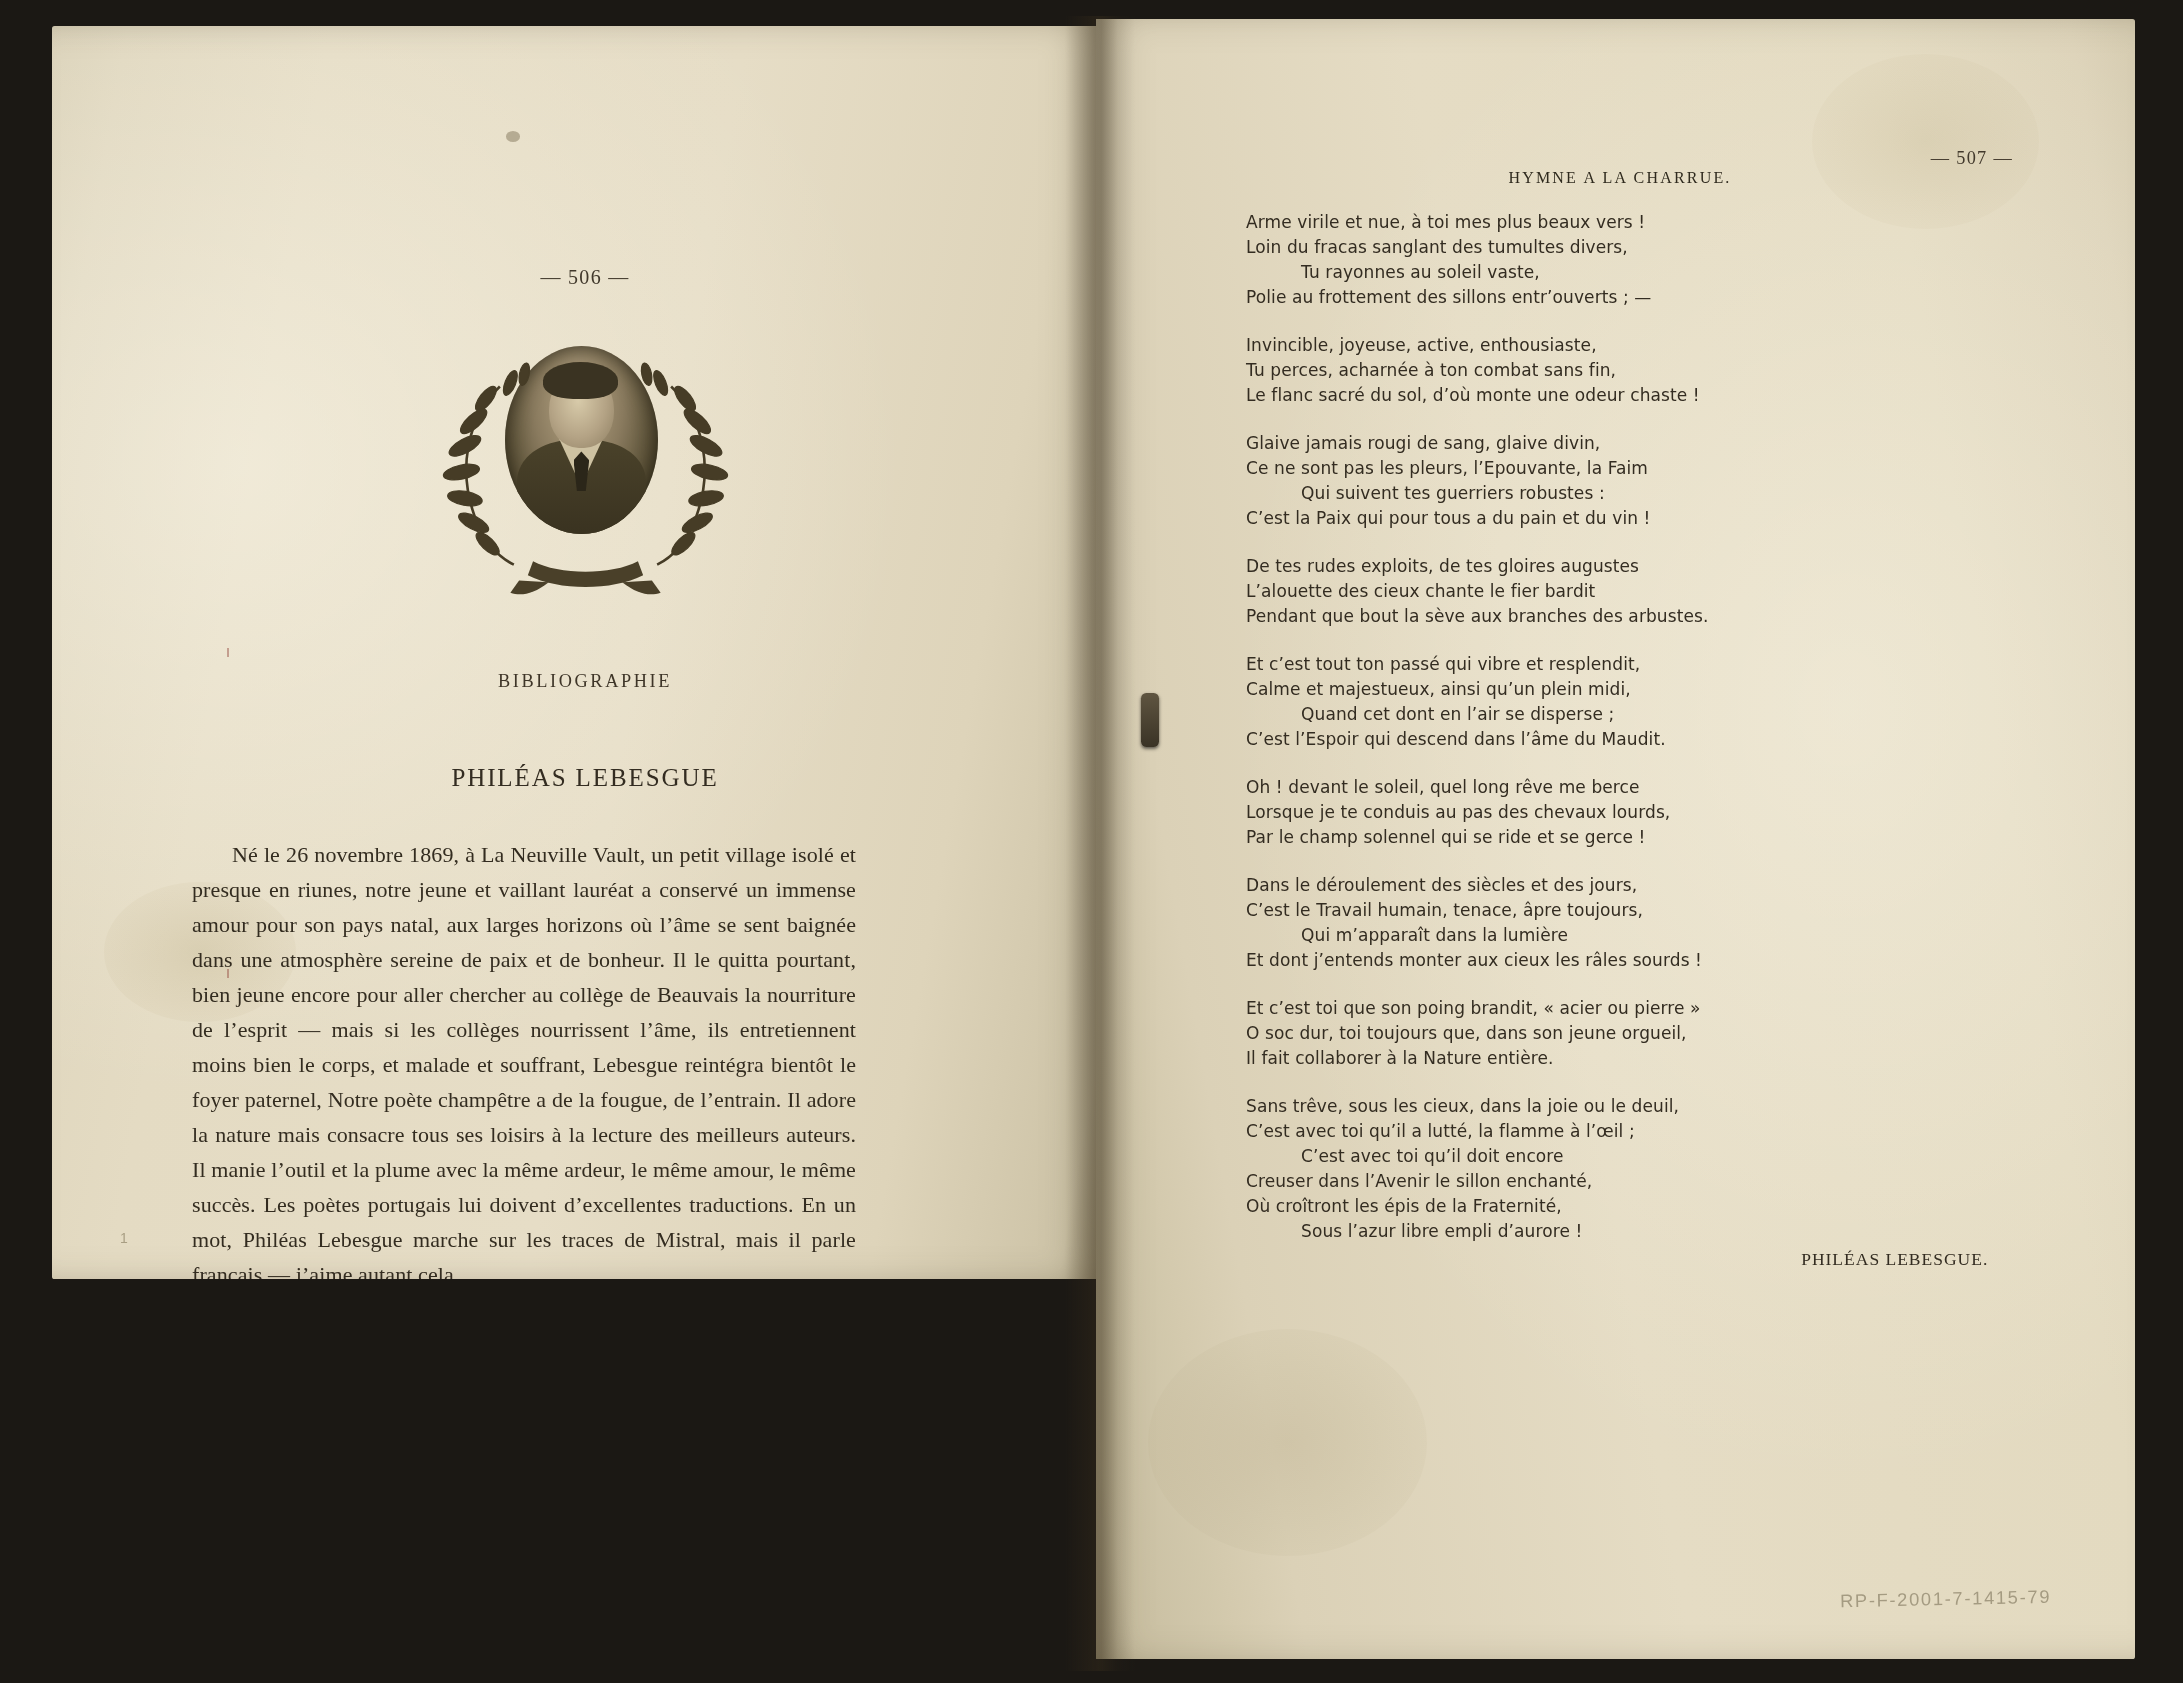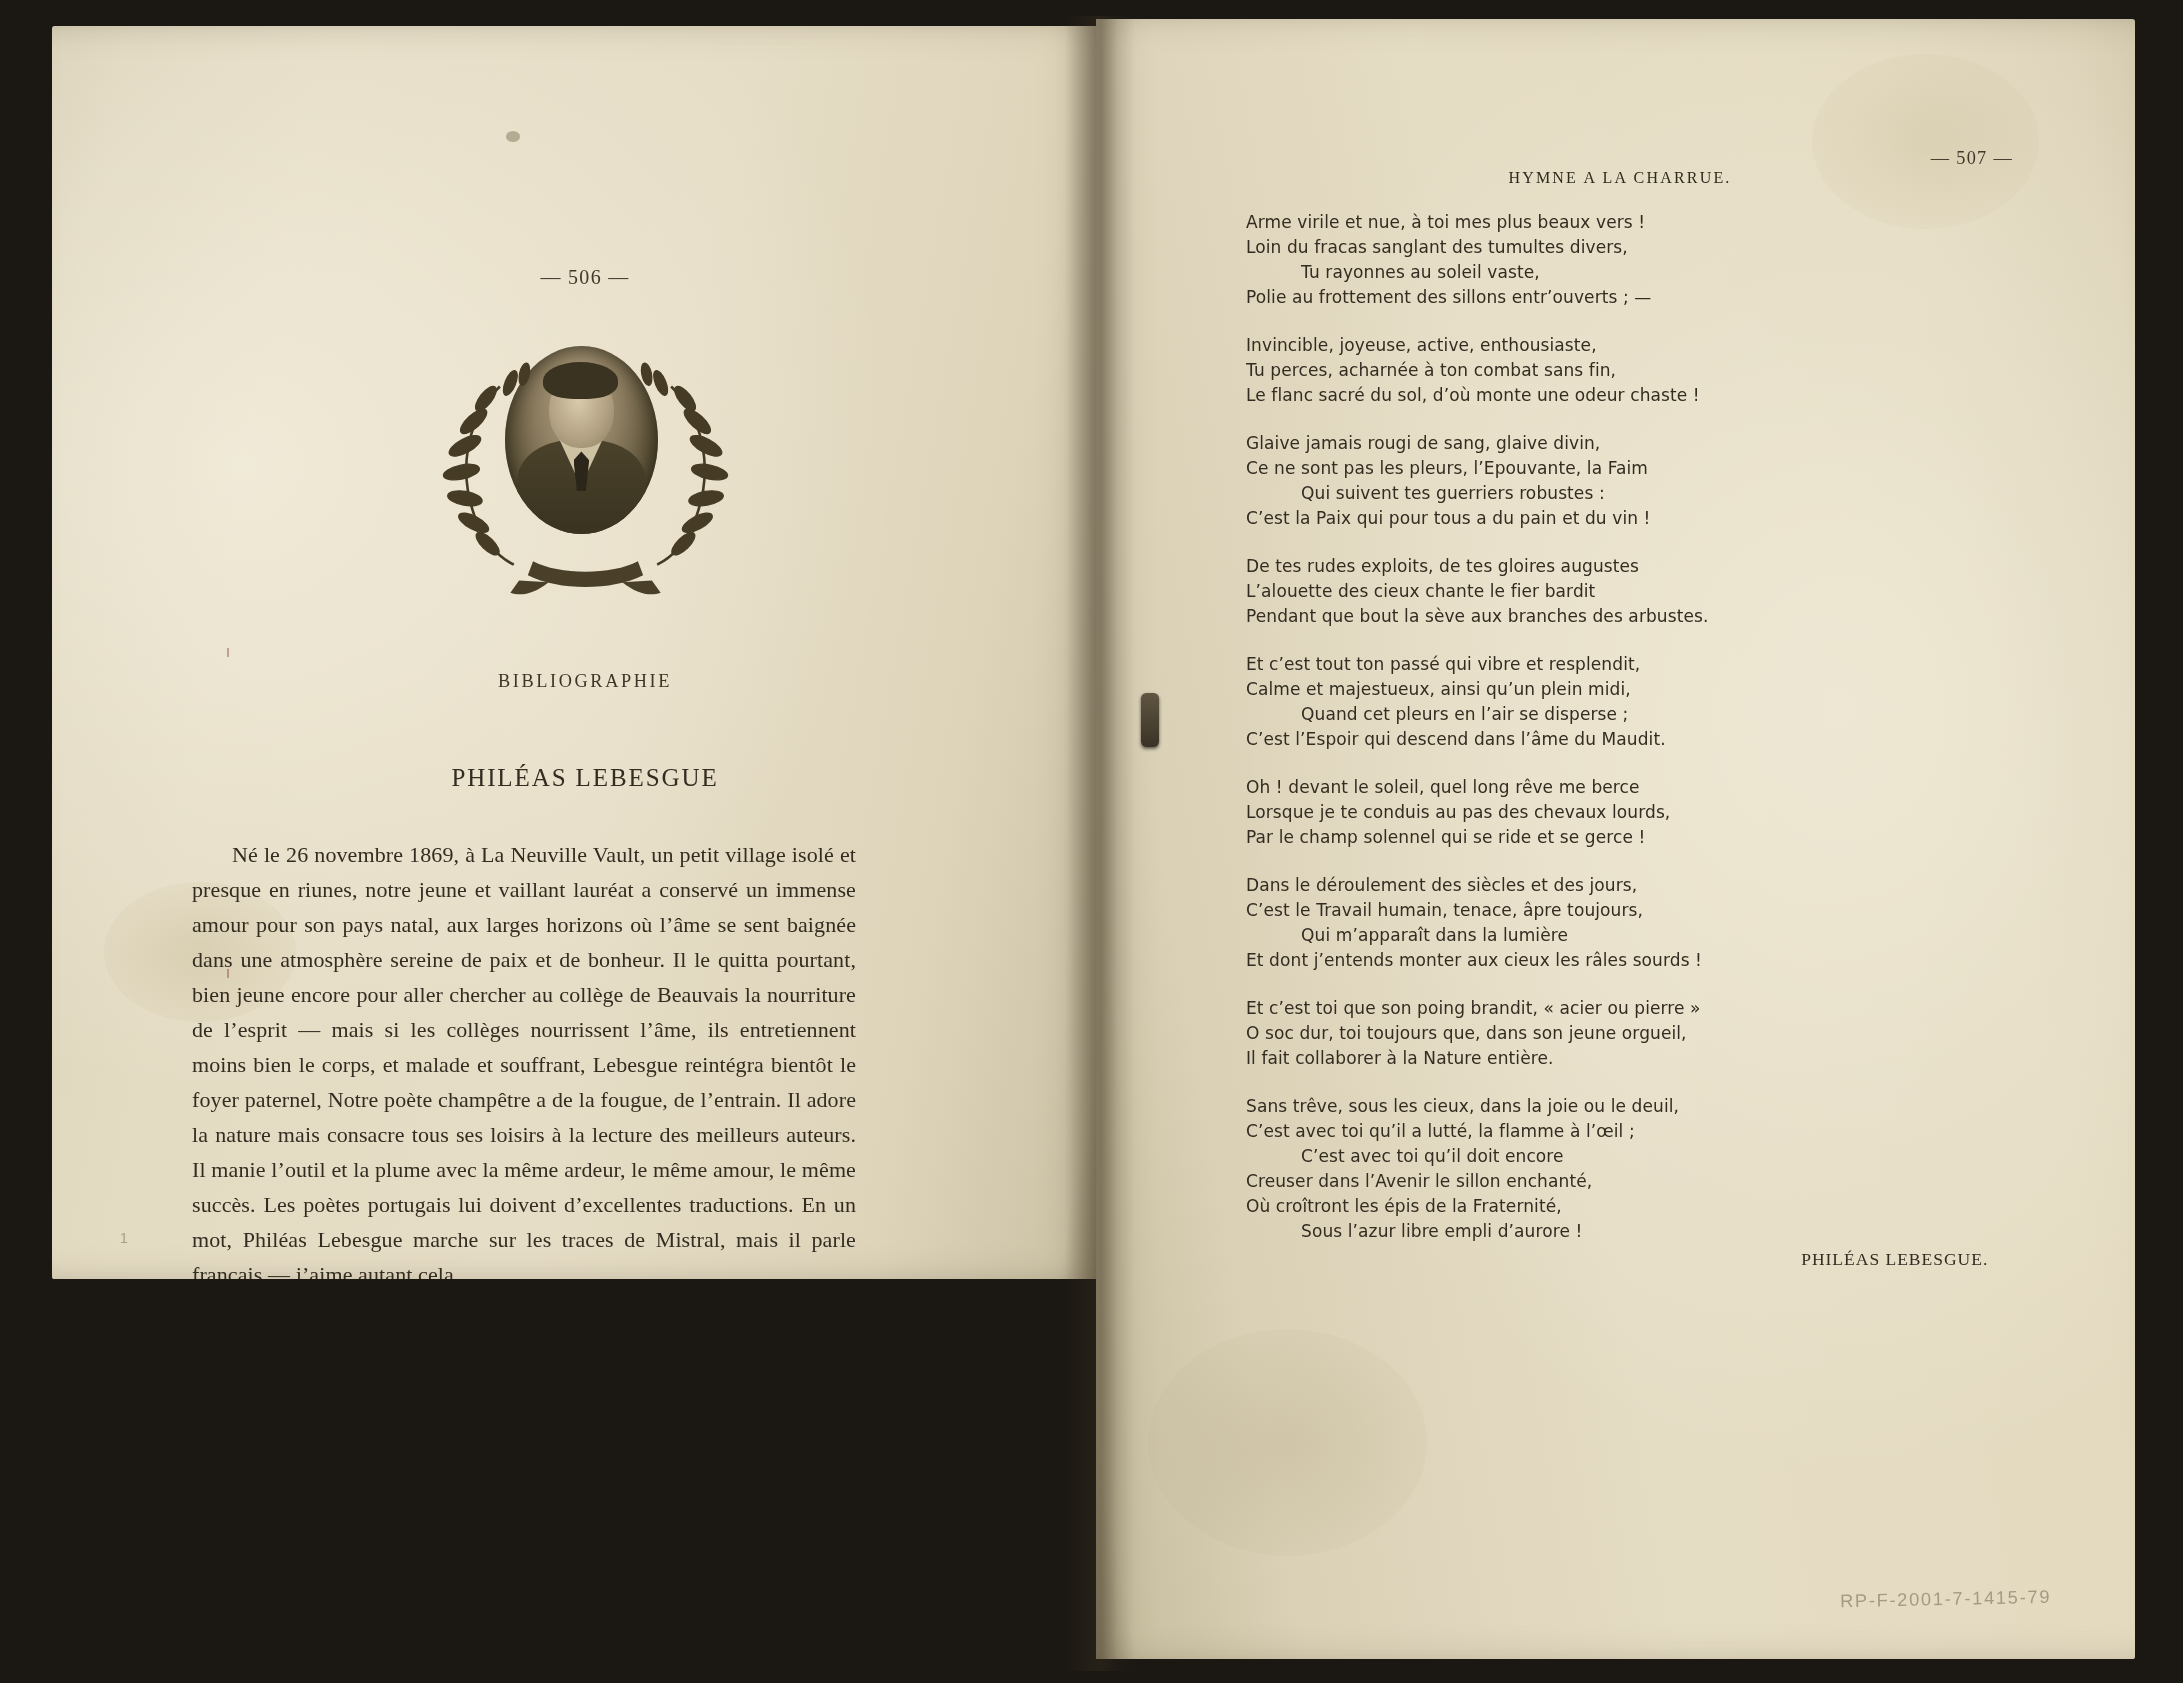--- a/index.html
+++ b/index.html
@@ -392,21 +392,21 @@
 
           <div class="stanza">
             <div class="line">De tes rudes exploits, de tes gloires augustes</div>
             <div class="line">L’alouette des cieux chante le fier bardit</div>
             <div class="line">Pendant que bout la sève aux branches des arbustes.</div>
           </div>
 
           <div class="stanza">
             <div class="line">Et c’est tout ton passé qui vibre et resplendit,</div>
             <div class="line">Calme et majestueux, ainsi qu’un plein midi,</div>
-            <div class="line">          Quand cet pleurs en l’air se disperse ;</div>
+            <div class="line">          Quand cet dont en l’air se disperse ;</div>
             <div class="line">C’est l’Espoir qui descend dans l’âme du Maudit.</div>
           </div>
 
           <div class="stanza">
             <div class="line">Oh ! devant le soleil, quel long rêve me berce</div>
             <div class="line">Lorsque je te conduis au pas des chevaux lourds,</div>
             <div class="line">Par le champ solennel qui se ride et se gerce !</div>
           </div>
 
           <div class="stanza">

